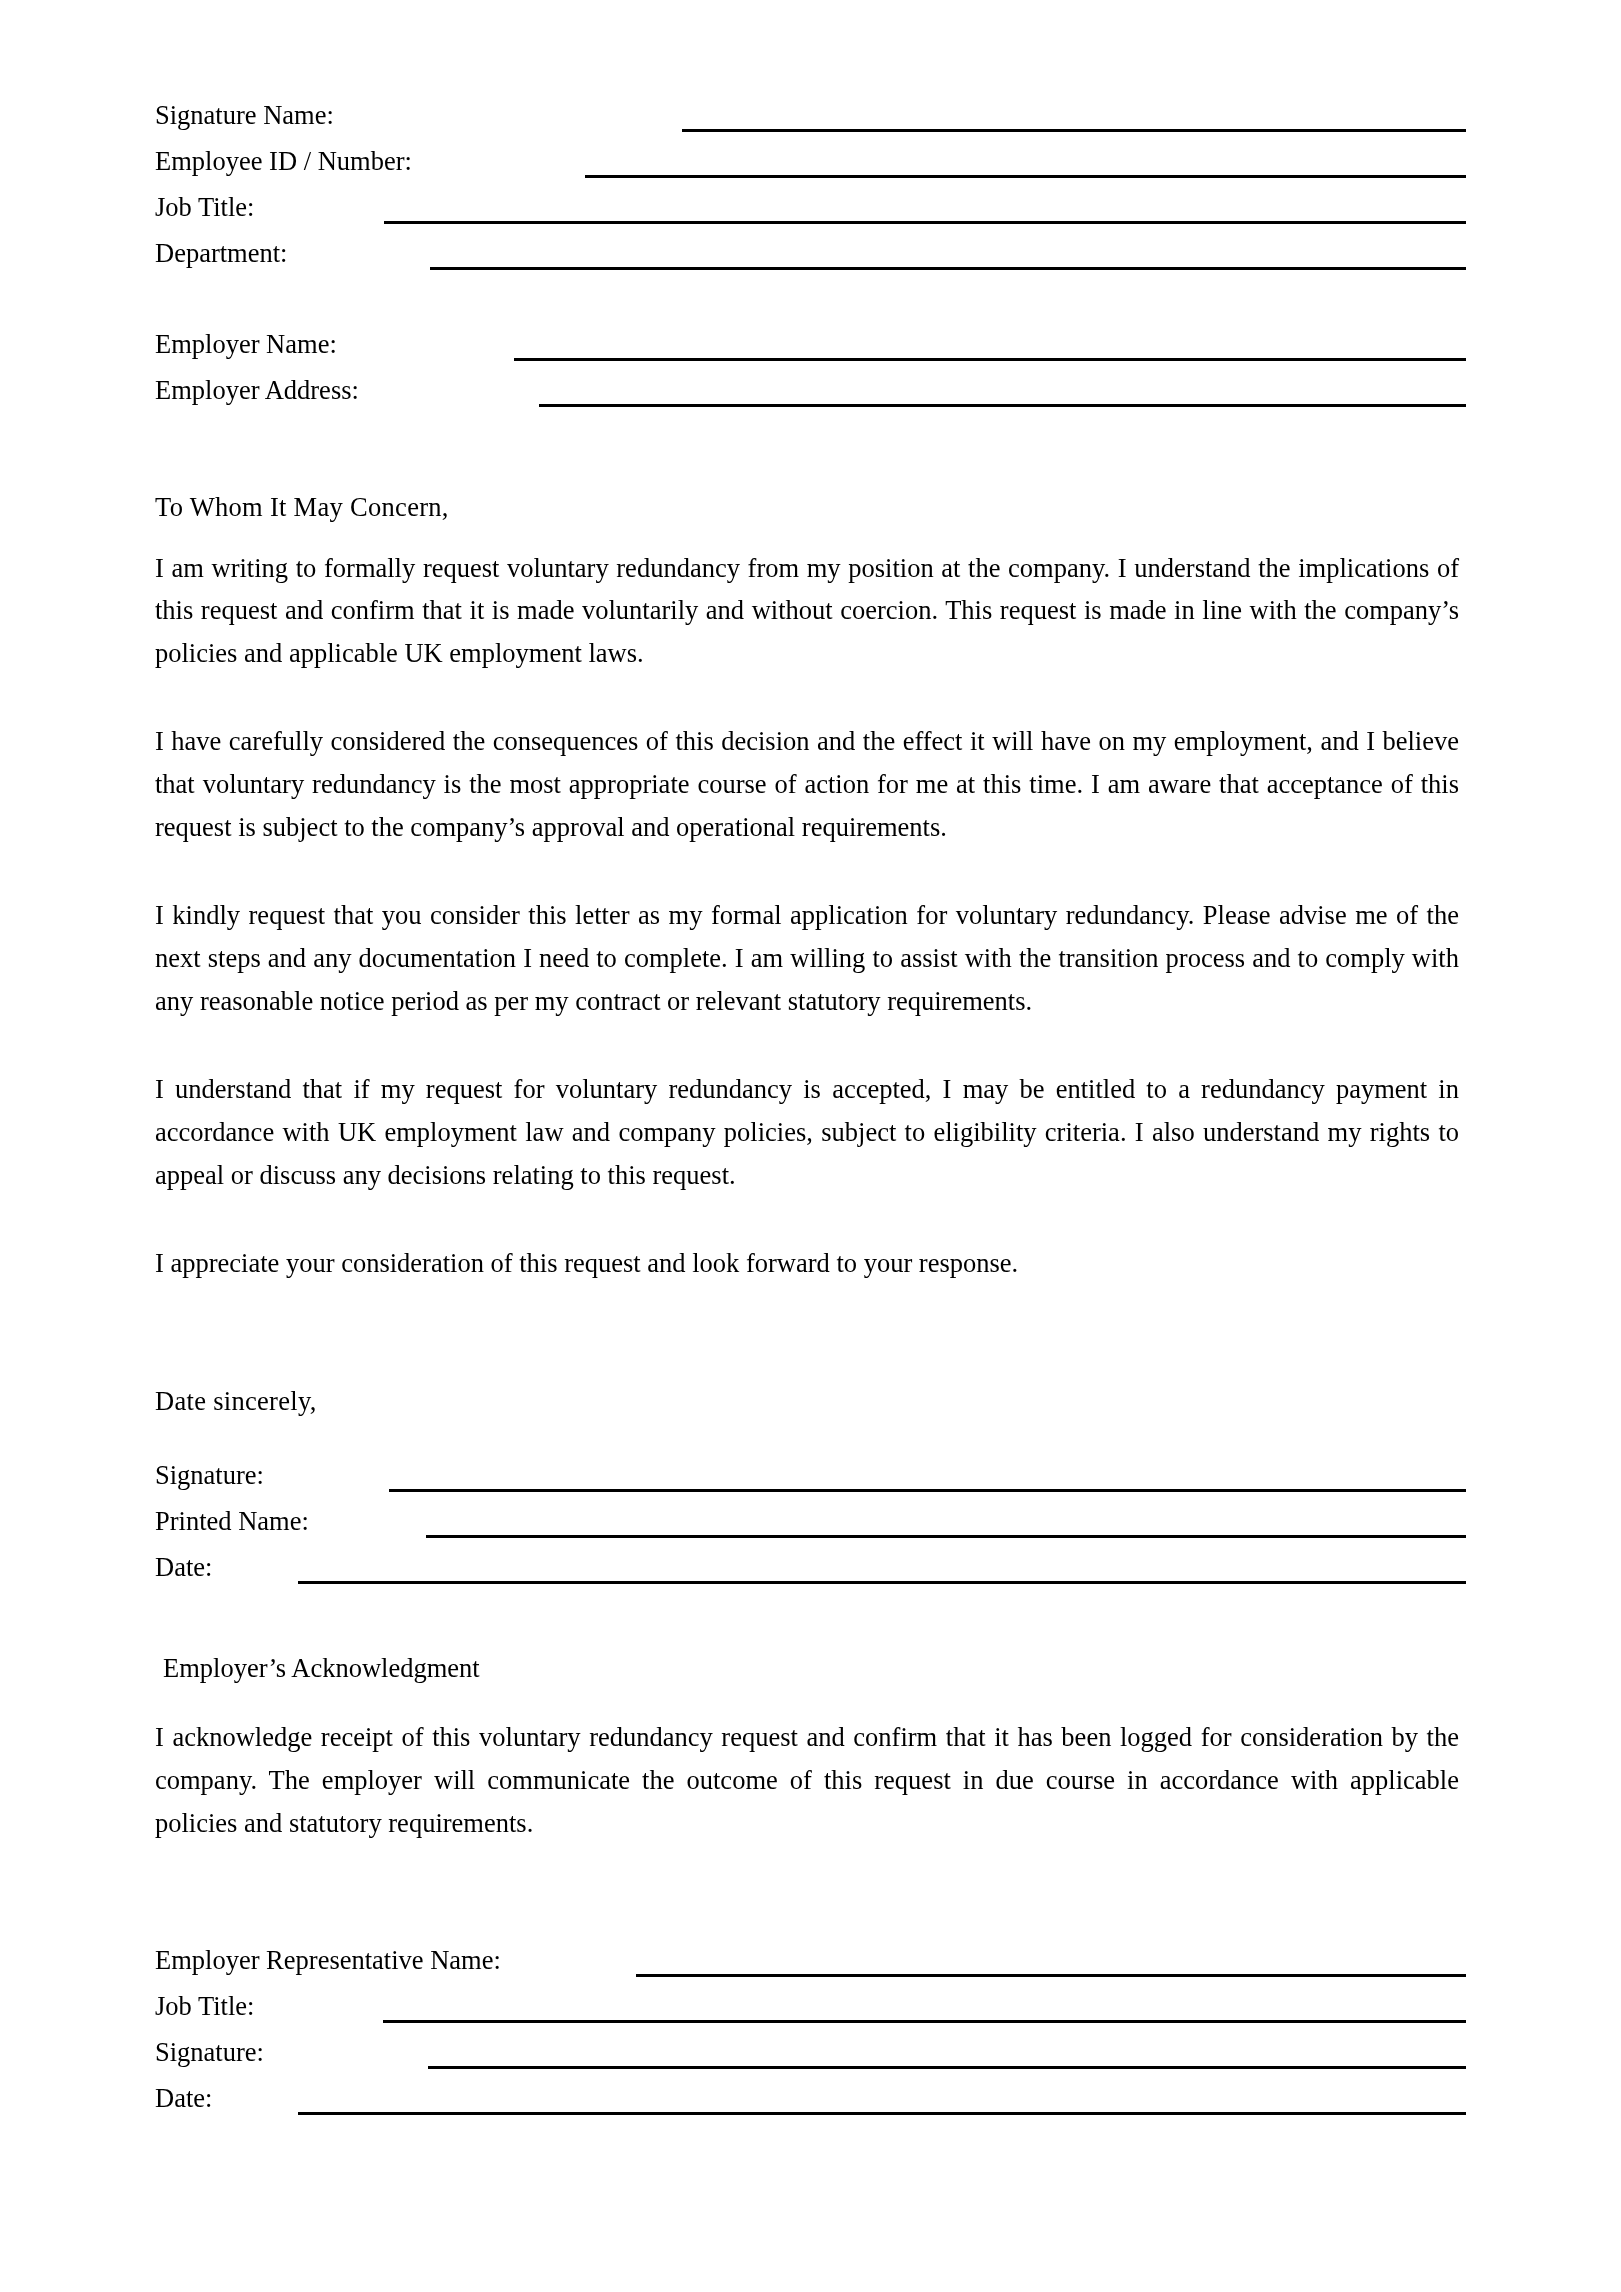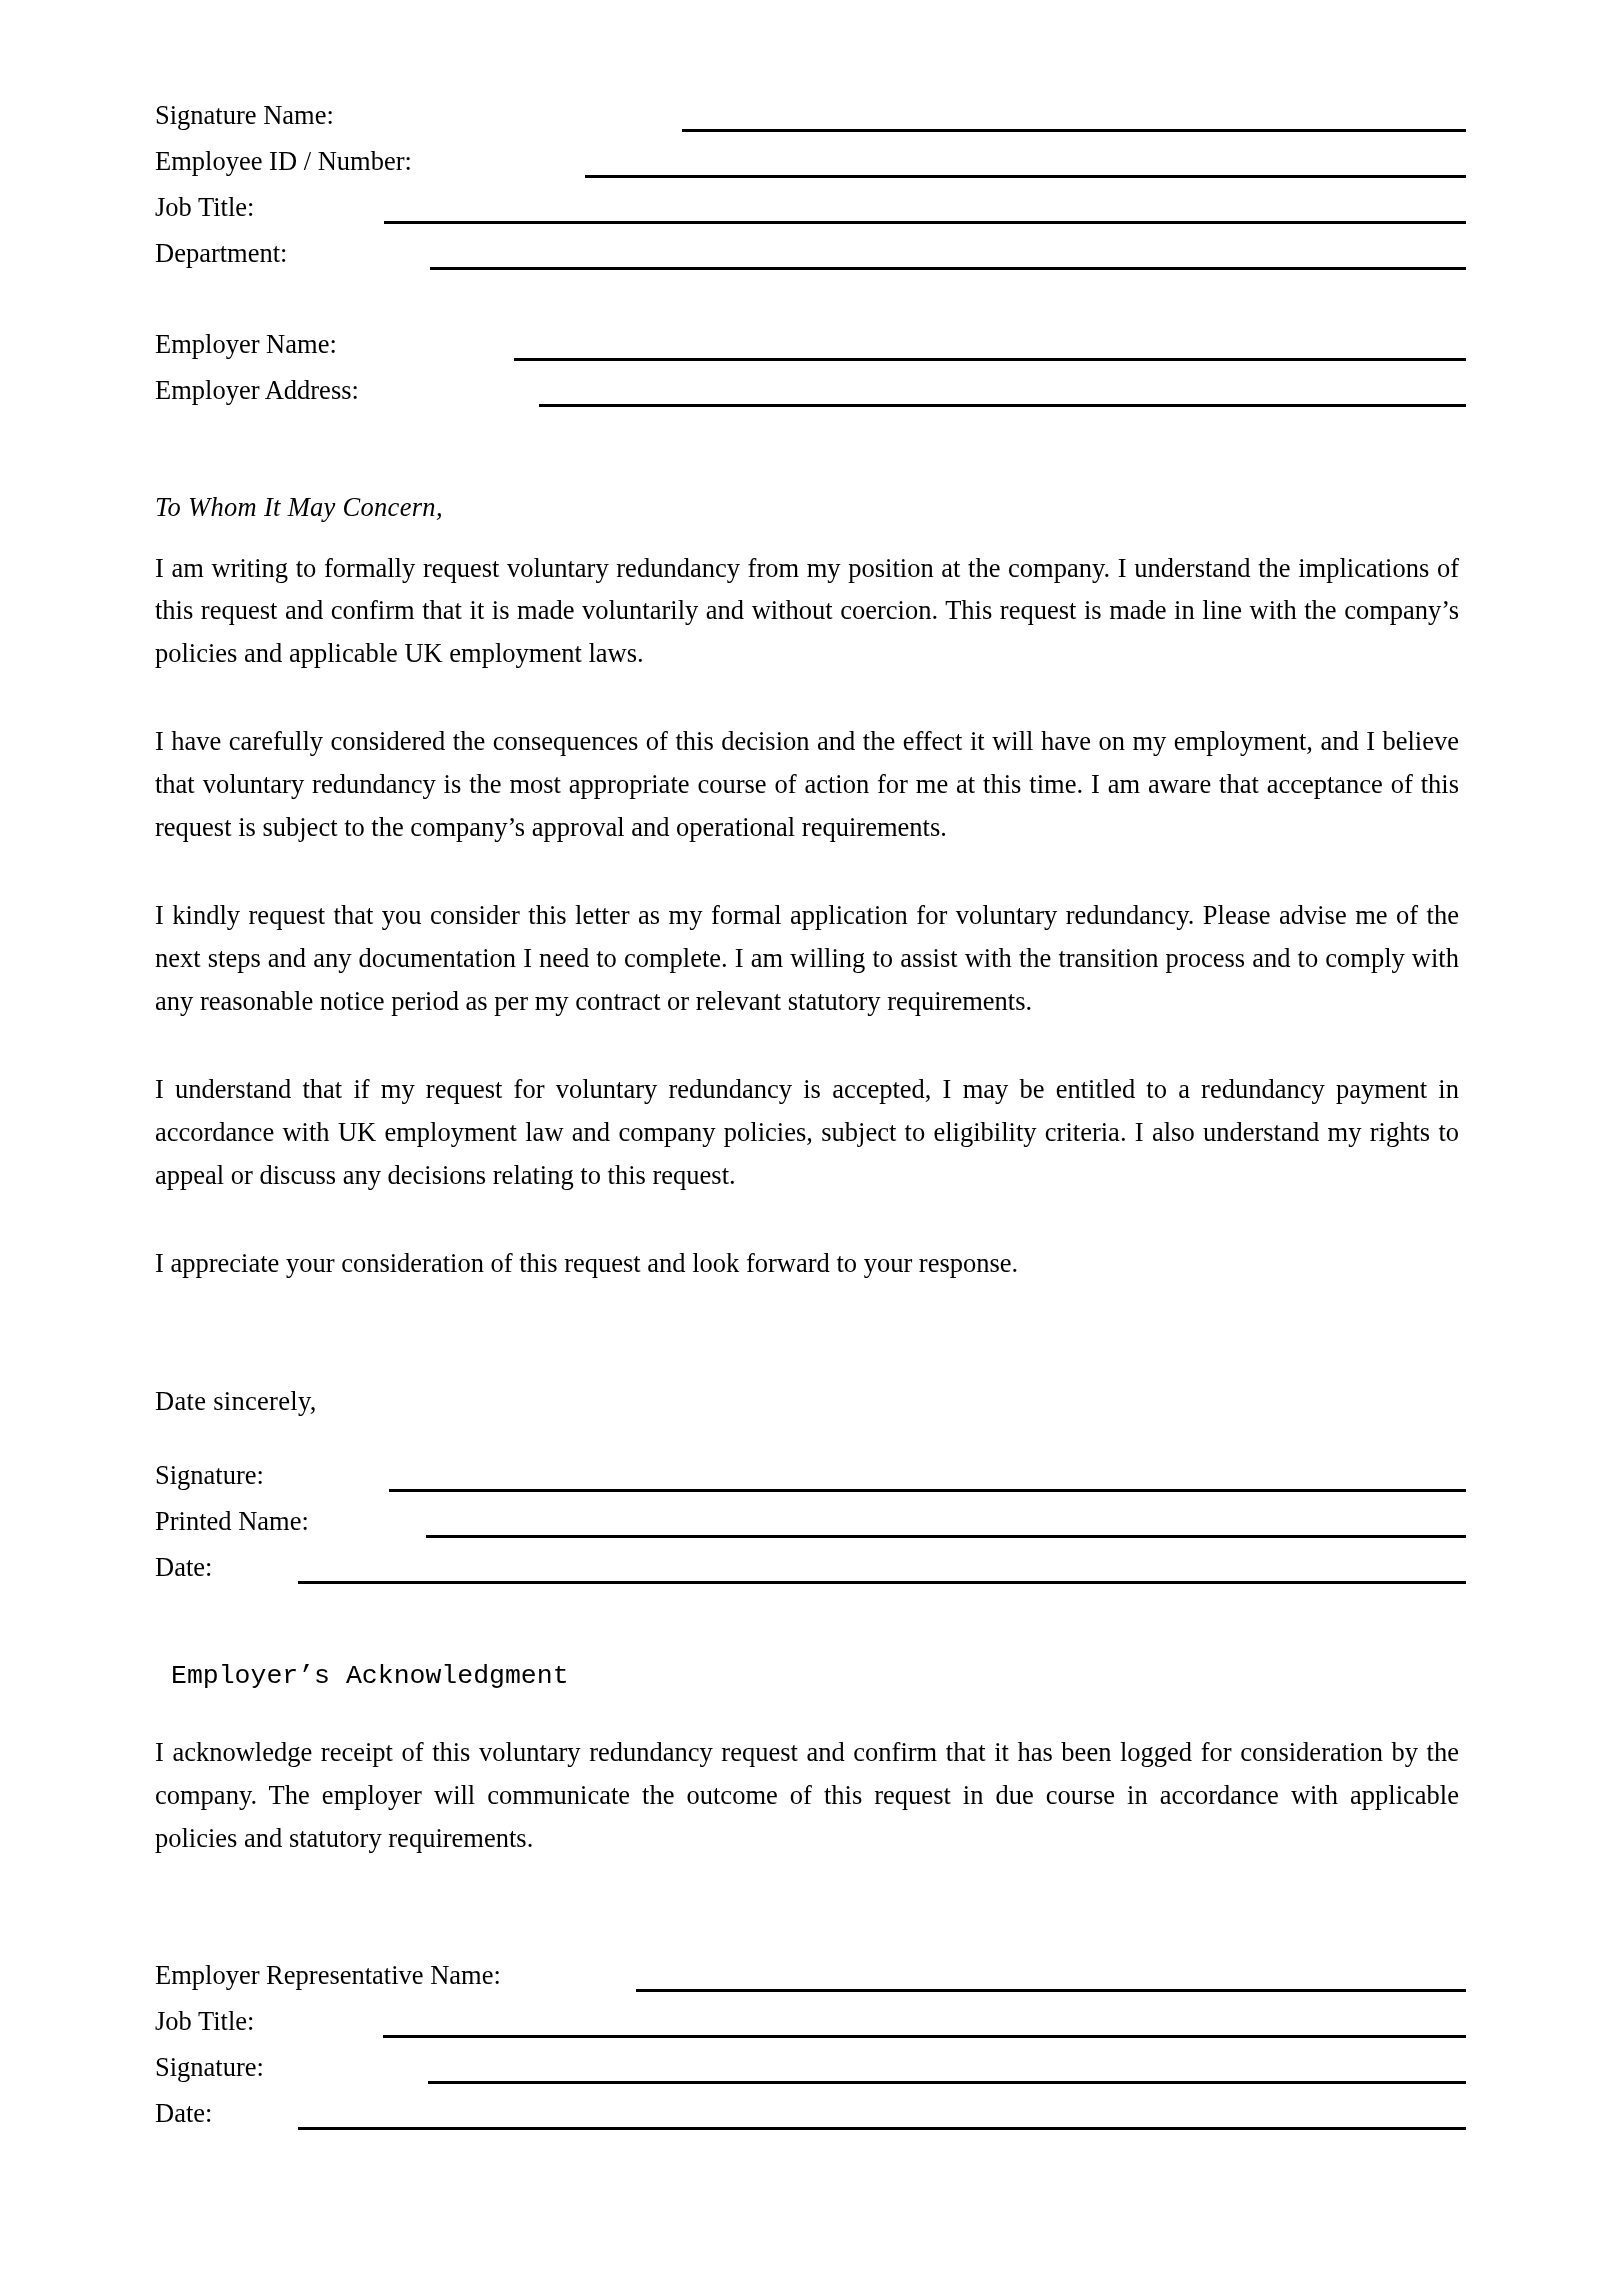--- a/index.html
+++ b/index.html
@@ -66,43 +66,41 @@
 
   .block-gap-sm { height: 23.5px; }
   .block-gap-md { height: 45px; }
   .block-gap-lg { height: 69px; }
   .block-gap-xl { height: 102px; }
 
   .salutation {
     font-size: 26.5px;
     letter-spacing: 0.3px;
     margin: 0;
-    font-style: italic;
   }
 
   p.body-para {
     font-size: 26.5px;
     line-height: 1.62;
     text-align: justify;
     text-justify: inter-word;
     margin: 0;
     width: 1304px;
   }
 
   .closing {
     font-size: 26.5px;
     letter-spacing: 0.3px;
     margin: 0;
   }
 
   .section-heading {
     font-size: 26.5px;
-    margin: 16px;
+    margin: 8px;
     font-weight: 400;
-    font-family: Liberation Mono, monospace;
   }
 </style>
 </head>
 <body>
 
 <div class="page">
   <div class="doc">
 
 
     <div class="block-gap-xl"></div>

